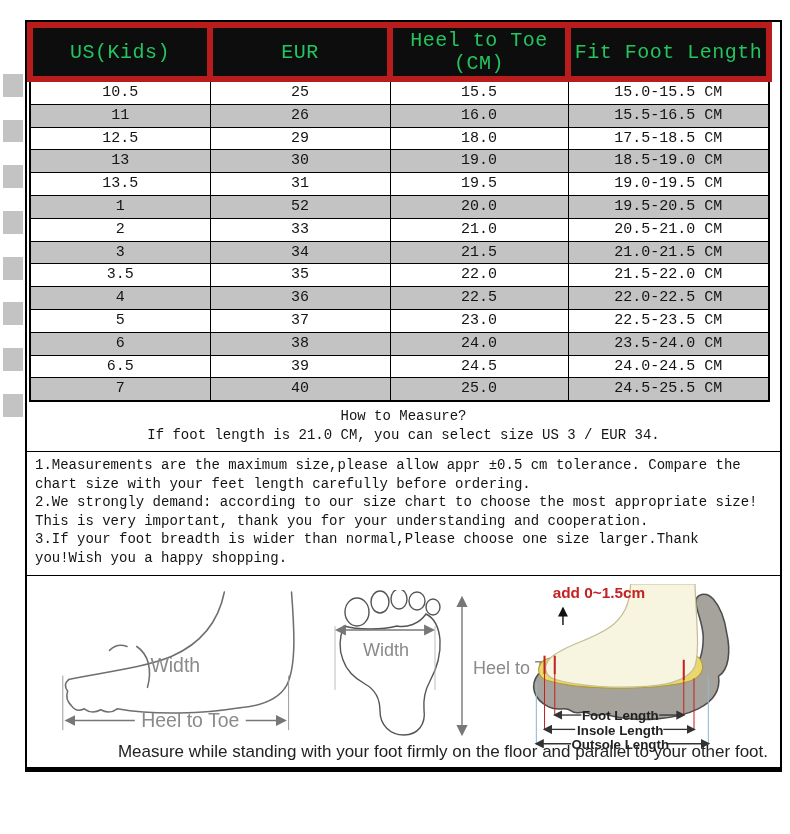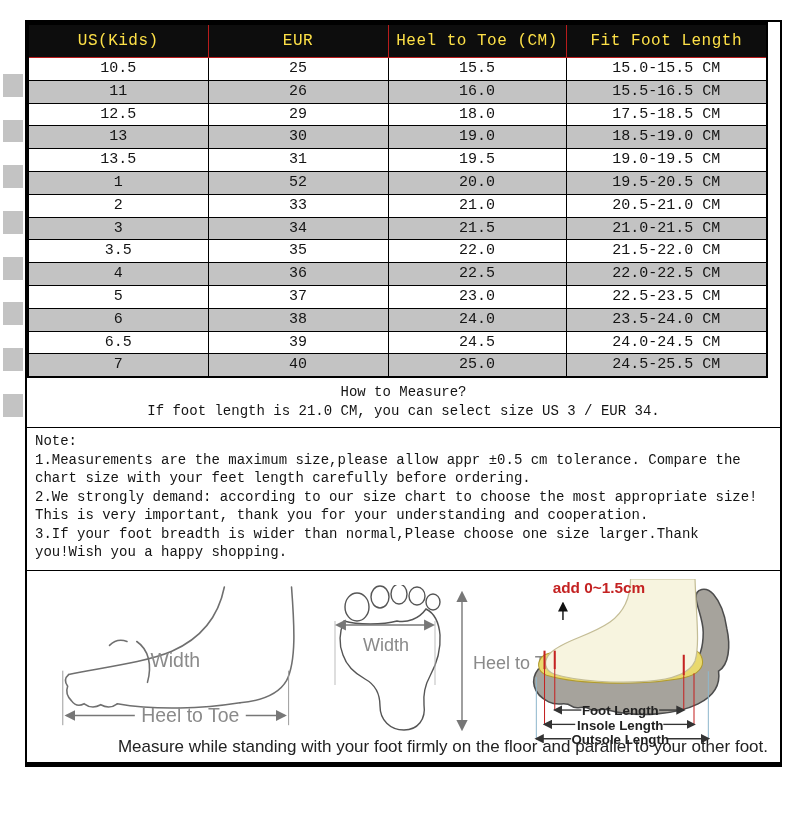--- a/index.html
+++ b/index.html
@@ -3,22 +3,22 @@
 <meta charset="utf-8">
 <style>
   html,body{margin:0;padding:0;background:#fff;}
   .page{position:relative;width:790px;height:834px;background:#fff;overflow:hidden;
         font-family:"Liberation Mono","DejaVu Sans Mono",monospace;color:#141414;}
   
   .stripes{position:absolute;left:3px;top:51px;width:20px;height:366px;
     background:repeating-linear-gradient(180deg,transparent 0,transparent 22.85px,#c3c3c3 22.85px,#c3c3c3 45.7px);}
   .frame{position:absolute;left:25px;top:20px;width:753px;border:2px solid #000;border-bottom-width:5px;background:#fff;}
   table.sizes{border-collapse:collapse;table-layout:fixed;width:739px;border:2px solid #000;border-top-width:3px;}
-  table.sizes th{background:#0d0d0d;color:#fde047;font-weight:normal;font-size:16px;height:30px;
-    border:1px solid #b91c1c;text-align:center;letter-spacing:.5px;}
+  table.sizes th{background:#0d0d0d;color:#22c55e;font-weight:normal;font-size:20px;height:30px;
+    border:6px solid #b91c1c;text-align:center;letter-spacing:.5px;}
   table.sizes td{border:1px solid #000;text-align:center;font-size:15px;height:21.8px;padding:0;line-height:21.8px;}
   table.sizes tbody tr:nth-child(even) td{background:#c3c3c3;}
   col.c1{width:180px}col.c2{width:180px}col.c3{width:178px}col.c4{width:201px}
   .howto{border-bottom:1px solid #000;padding:5px 8px 7px 8px;font-size:14px;line-height:18.5px;text-align:center;}
   .note{border-bottom:1px solid #000;padding:4px 8px 8px 8px;font-size:14px;line-height:18.5px;}
   .diagrams{position:relative;height:191px;font-family:"Liberation Sans","DejaVu Sans",sans-serif;}
   .svgabs{position:absolute;}
   .caption{position:absolute;left:0;right:12px;bottom:5px;text-align:right;font-size:17px;color:#222;
     font-family:"Liberation Sans","DejaVu Sans",sans-serif;}
   .glabel{fill:#8a8a8a;font-family:"Liberation Sans","DejaVu Sans",sans-serif;}
@@ -135,21 +135,20 @@
           </tr>
         </tbody>
     </table>
 
     <section class="howto">
       <div>How to Measure?</div>
       <div>If foot length is 21.0 CM, you can select size US 3 / EUR 34.</div>
     </section>
 
     <section class="note">
-      <div>Note:</div>
       <div>1.Measurements are the maximum size,please allow appr ±0.5 cm tolerance. Compare the chart size with your feet length carefully before ordering.</div>
       <div>2.We strongly demand: according to our size chart to choose the most appropriate size! This is very important, thank you for your understanding and cooperation.</div>
       <div>3.If your foot breadth is wider than normal,Please choose one size larger.Thank you!Wish you a happy shopping.</div>
     </section>
 
     <section class="diagrams">
 
       <svg class="svgabs" style="left:28px;top:12px" width="292" height="152" viewBox="0 0 300 152">
         <defs>
           <marker id="agL" viewBox="0 0 10 10" refX="8" refY="5" markerWidth="8" markerHeight="8" orient="auto-start-reverse">

